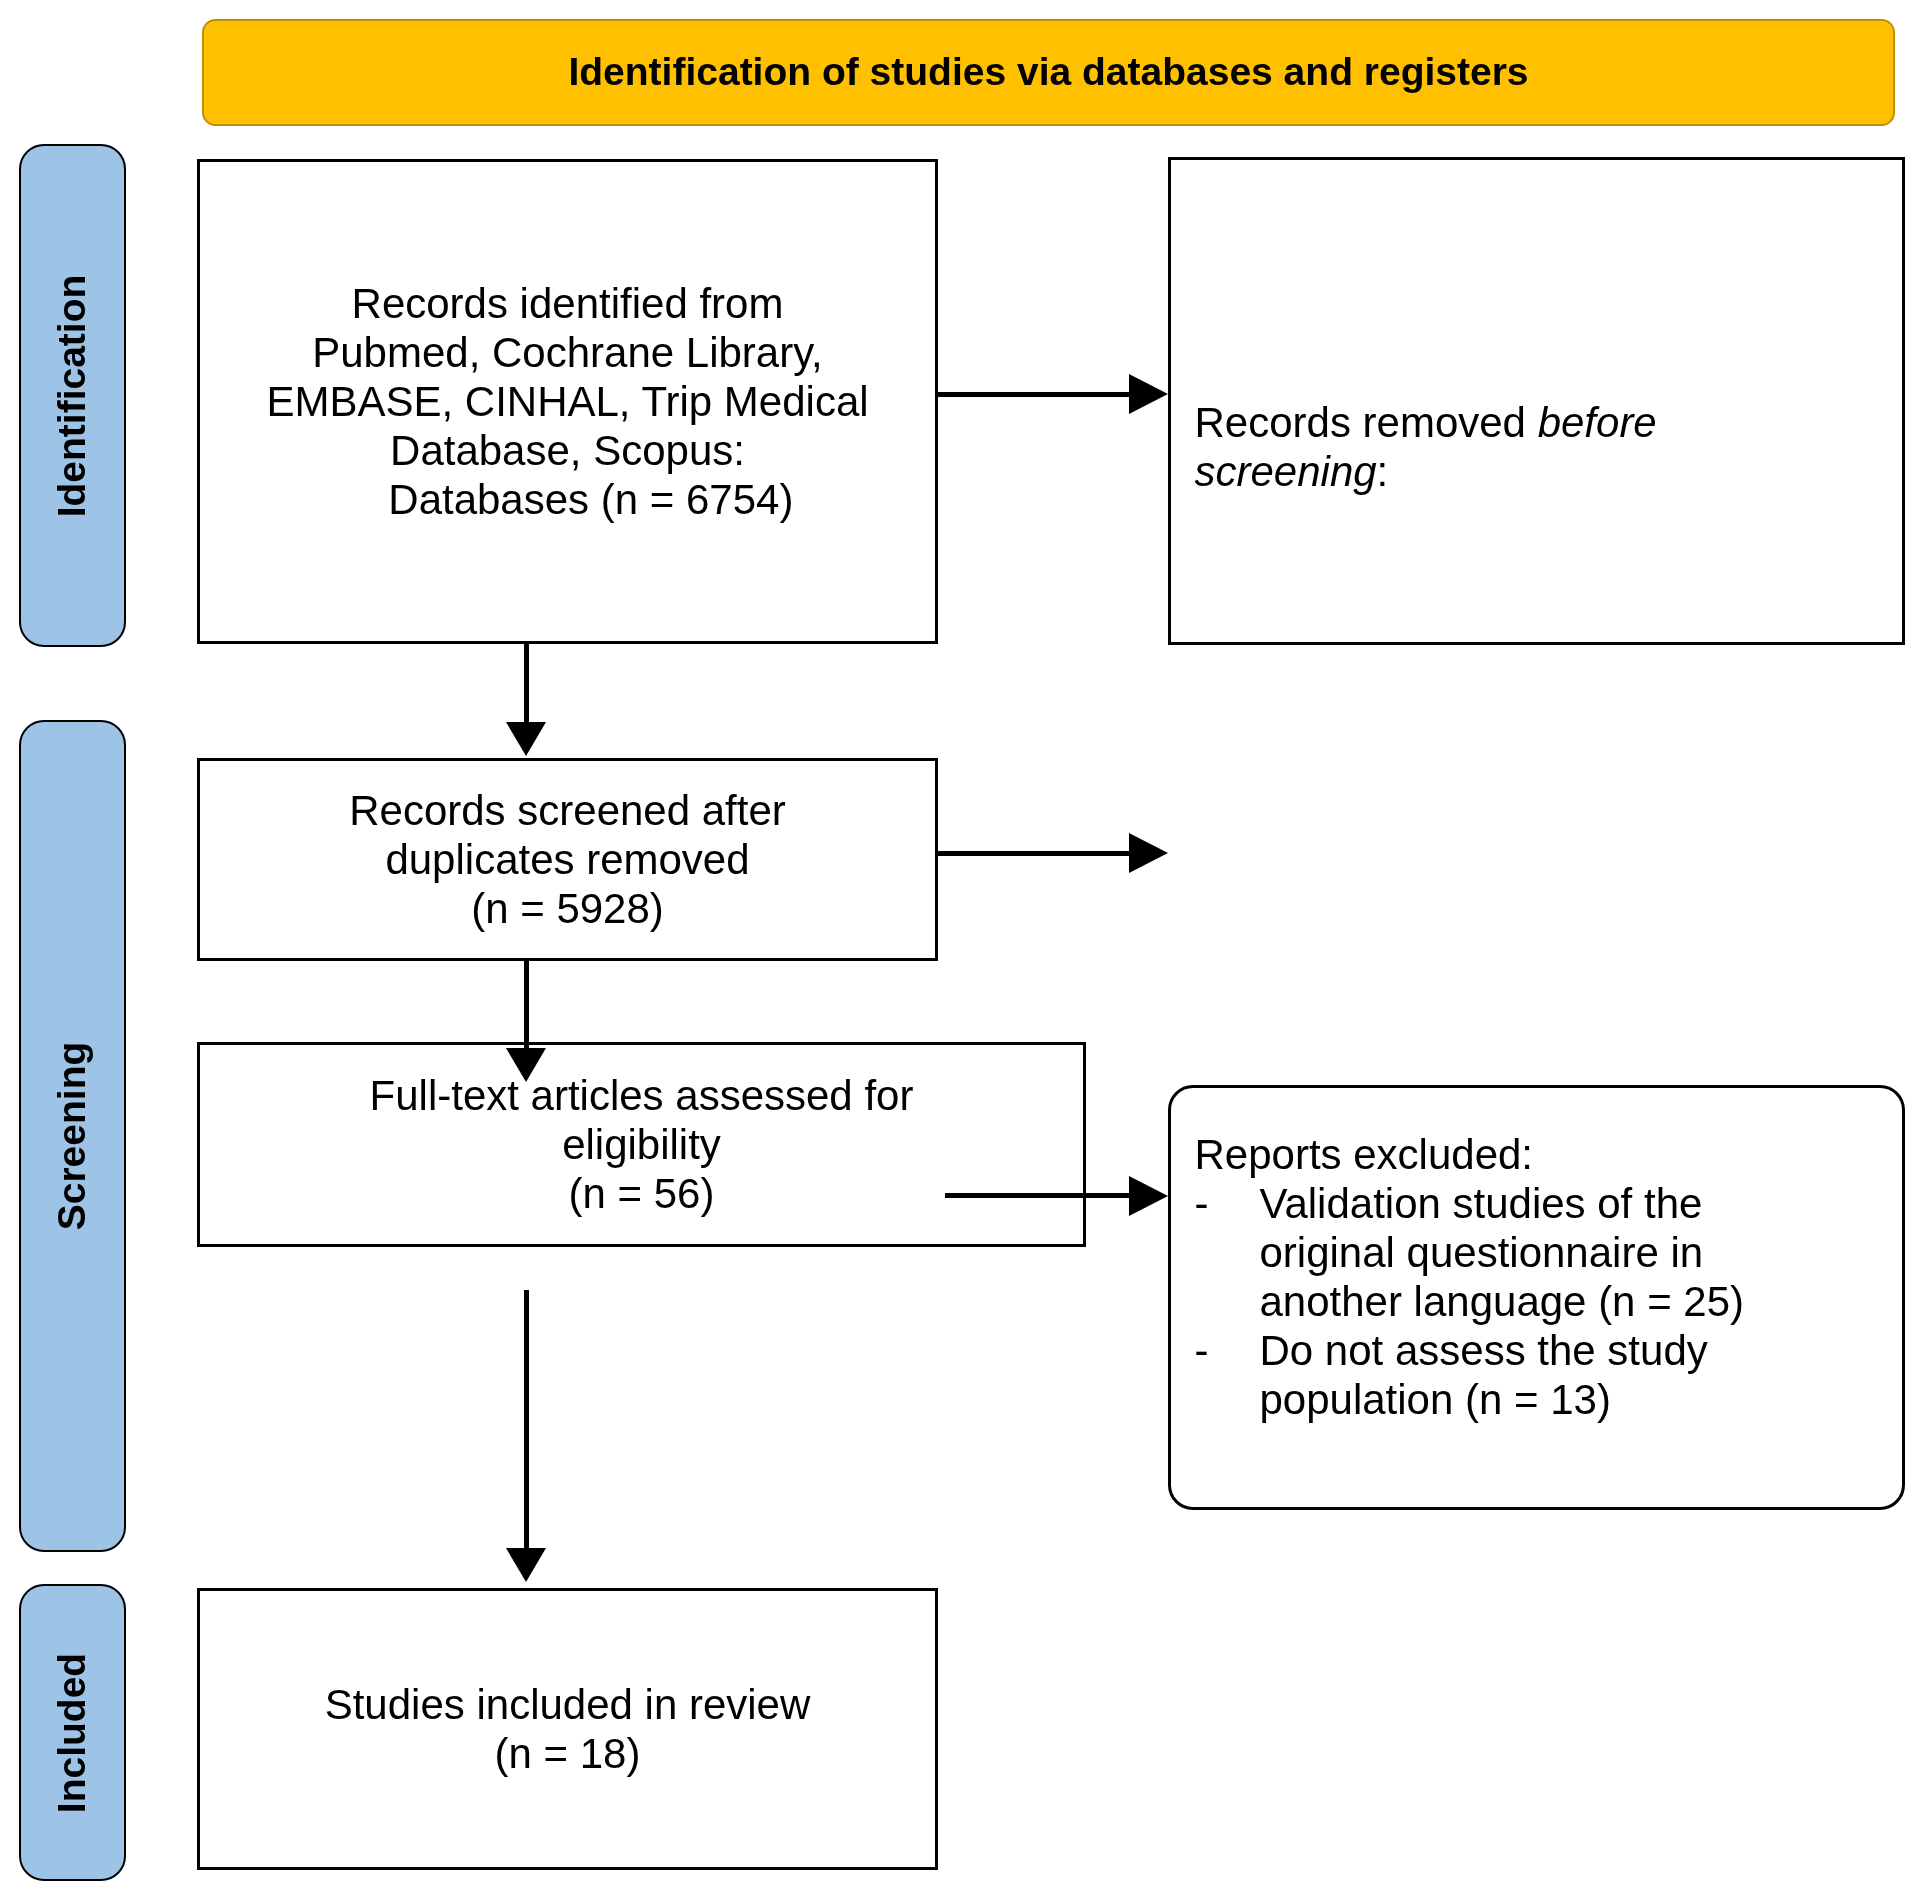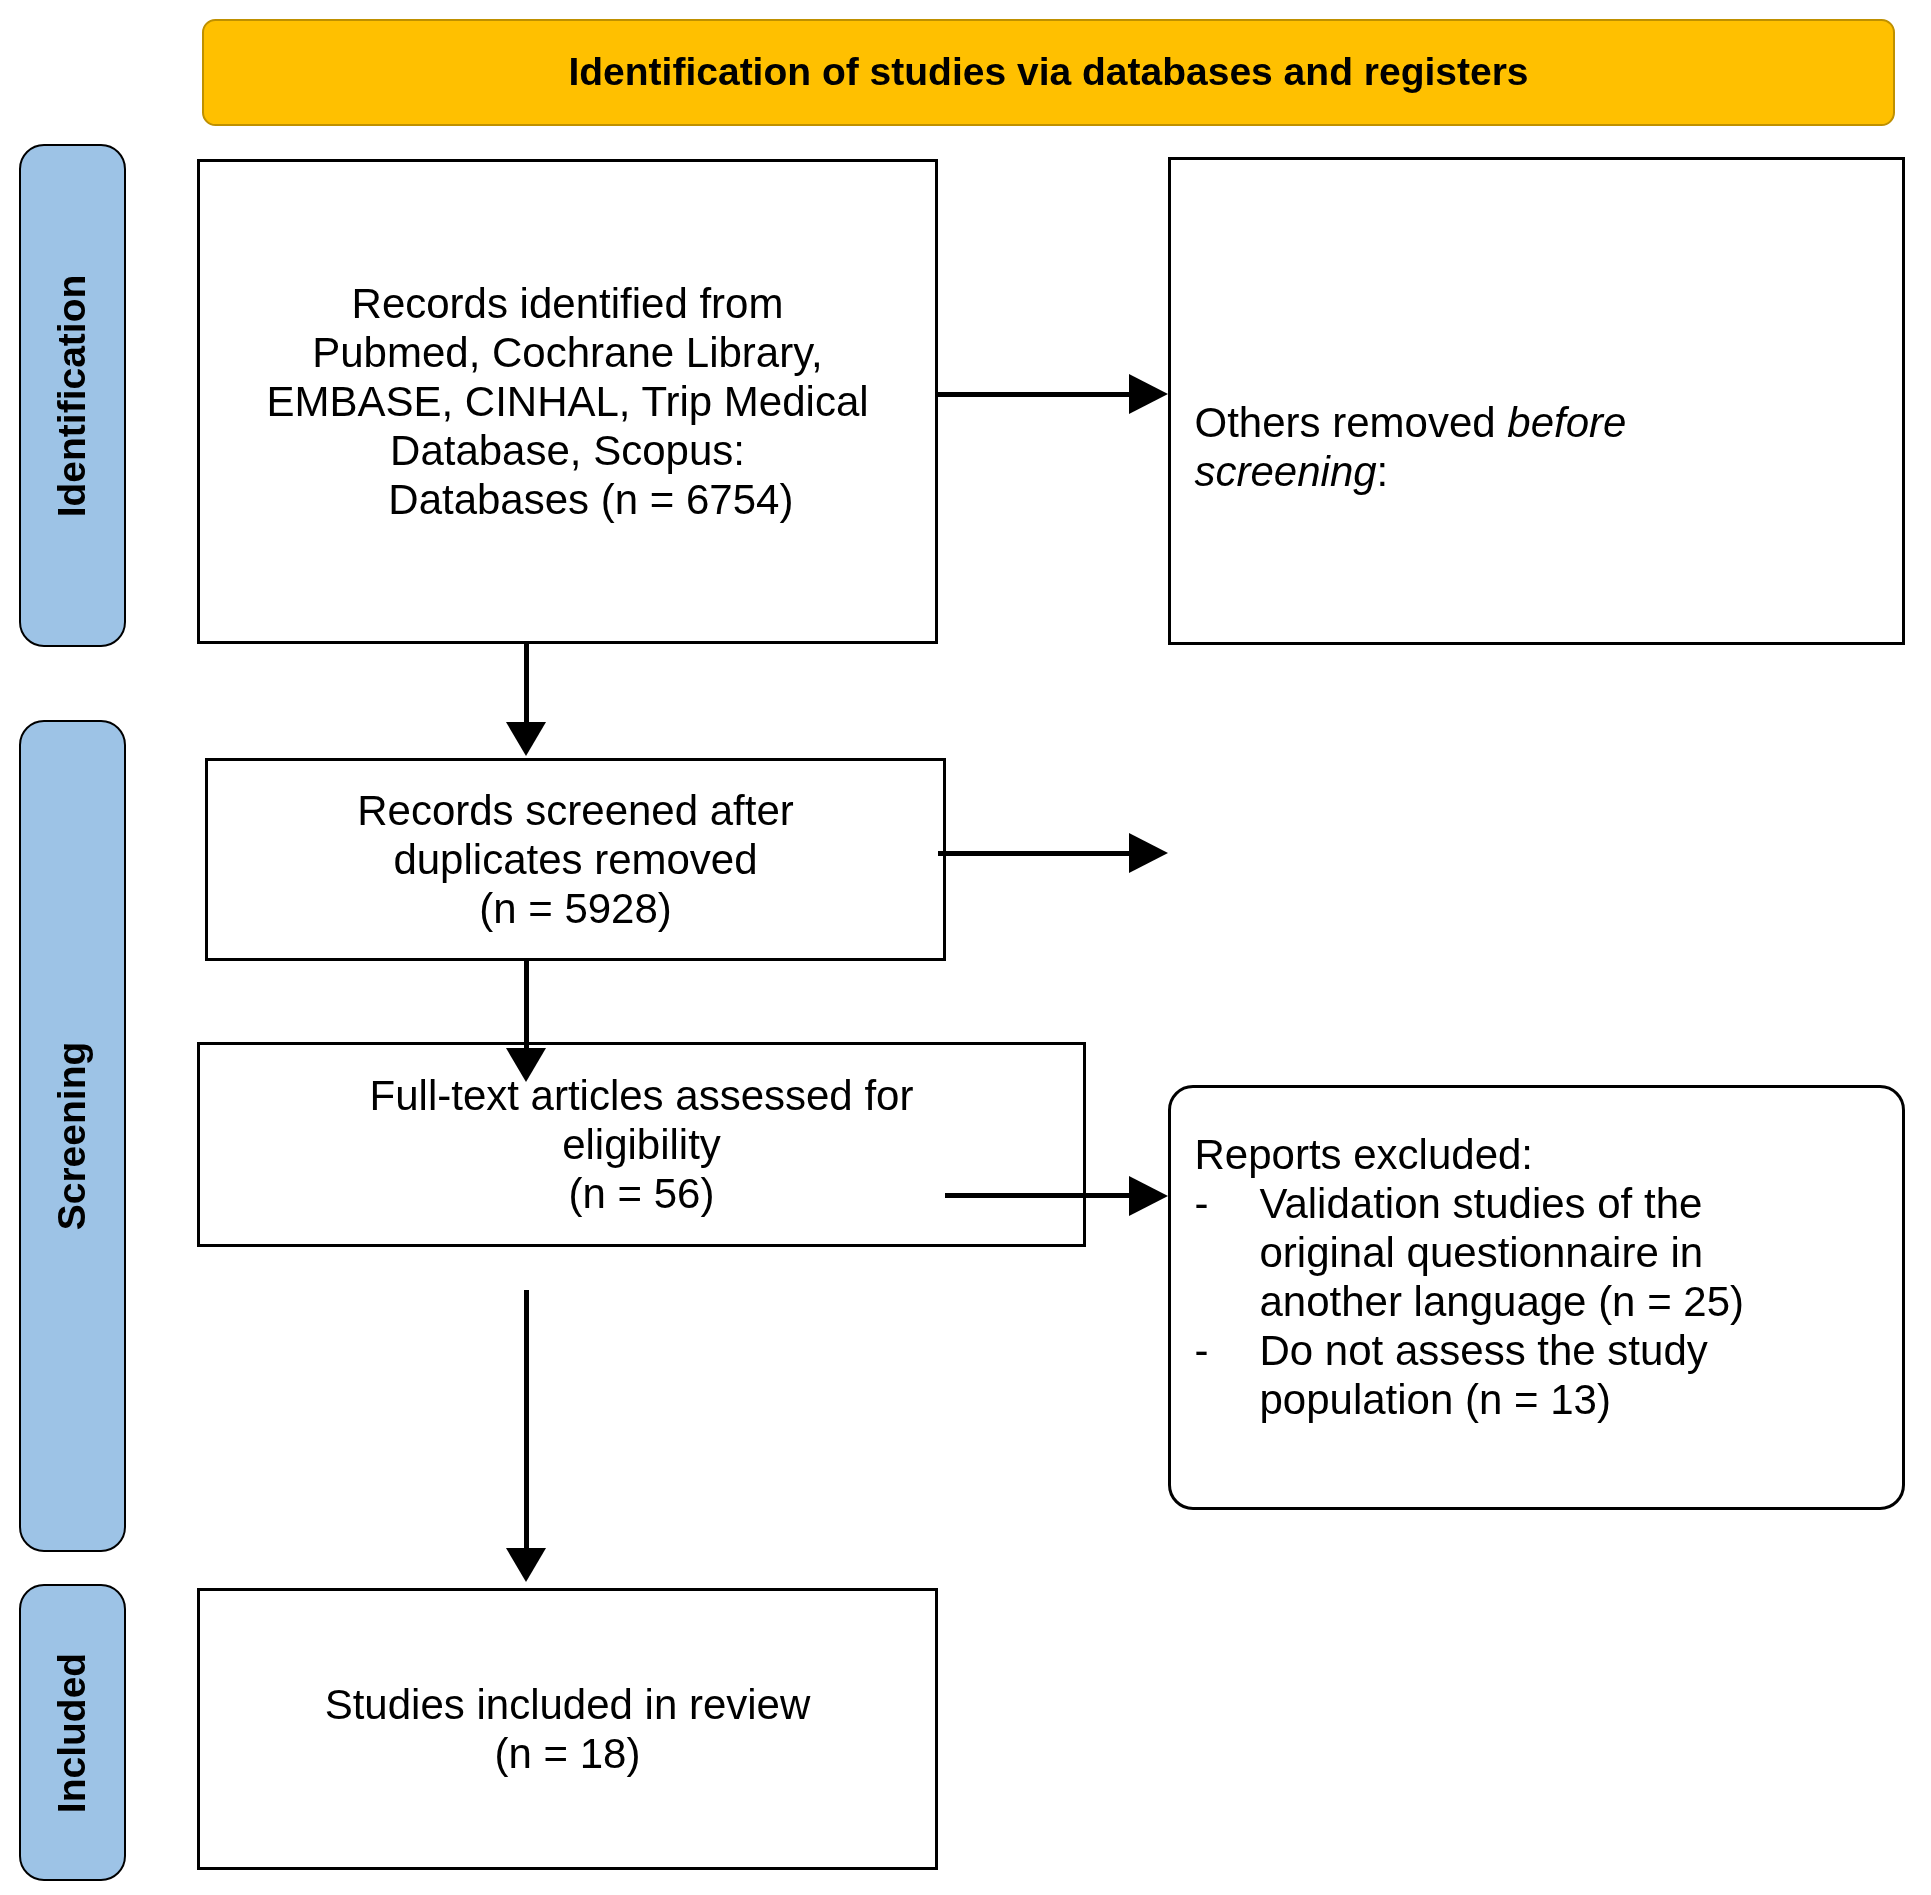--- a/index.html
+++ b/index.html
@@ -53,21 +53,21 @@
     box-sizing: border-box;
     display: flex; flex-direction: column; justify-content: center;
     font-size: 42px; line-height: 49px;
     padding: 8.4px 23.5px;
   }
   .pre { white-space: pre-wrap; text-align: center; }
   .center { text-align: center; align-items: center; }
 
   .box-records-identified { left: 197px;  top: 159px;  width: 741px; height: 485px; }
   .box-records-removed    { left: 1168px; top: 157px;  width: 737px; height: 488px; padding-top: 101px; }
-  .box-records-screened   { left: 205px;  top: 758px;  width: 741px; height: 203px; }
+  .box-records-screened   { left: 197px;  top: 758px;  width: 741px; height: 203px; }
   .box-records-excluded   { left: 1168px; top: 709px;  width: 737px; height: 289px; }
   .box-fulltext-assessed  { left: 197px;  top: 1042px; width: 889px; height: 205px; }
   .box-reports-excluded   { left: 1168px; top: 1085px; width: 737px; height: 425px; padding-bottom: 50px; border-radius: 25px; }
   .box-studies-included   { left: 197px;  top: 1588px; width: 741px; height: 282px; }
 
   .indent-detail { margin-left: 67px; white-space: pre-line; }
   .bullet-row { display: flex; }
   .bullet-row .dash { flex: 0 0 65px; }
   .bullet-row .btext { white-space: pre-line; }
 
@@ -123,21 +123,21 @@
   <div class="box box-records-identified">
     <div class="pre">Records identified from
 Pubmed, Cochrane Library,
 EMBASE, CINHAL, Trip Medical
 Database, Scopus:
     Databases (n = 6754)</div>
   </div>
 
   <div class="box box-records-removed">
     <div>
-      <span>Others removed </span><em class="btext" style="white-space: pre-line;">before
+      <span>Records removed </span><em class="btext" style="white-space: pre-line;">before
 screening</em><span>:</span>
     </div>
   </div>
 
   <div class="box box-records-screened center">
     <div class="pre">Records screened after
 duplicates removed
 (n = 5928)</div>
   </div>
 

